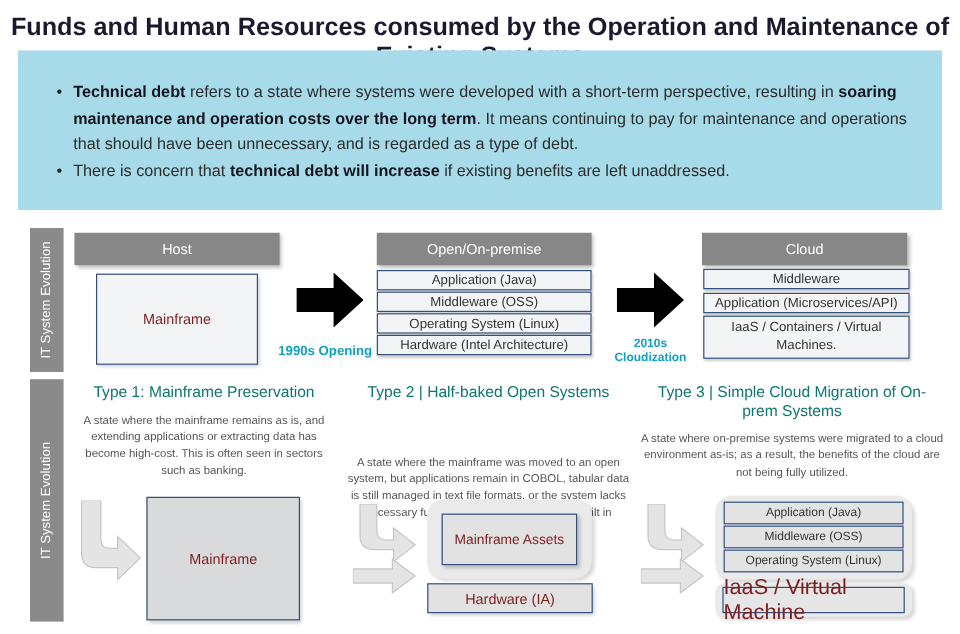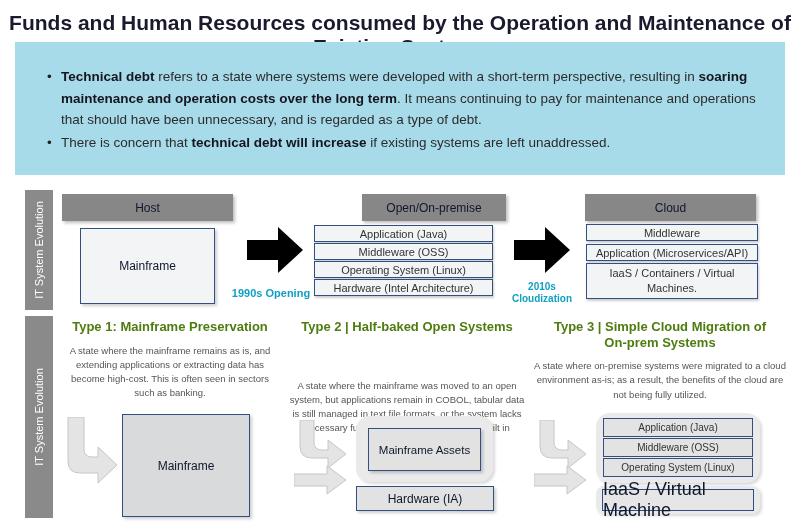--- a/index.html
+++ b/index.html
@@ -24,50 +24,50 @@
 
   .vbar {
     position:absolute; background:#8a8a8a; display:flex;
     align-items:center; justify-content:center;
   }
   .vbar span {
     transform:rotate(-90deg); white-space:nowrap; color:#ffffff; font-size:11px;
   }
 
   .gray-header {
-    position:absolute; height:27px; background:#878787; color:#0f172a;
+    position:absolute; height:27px; background:#878787; color:#ffffff;
     font-size:12px; display:flex; align-items:center; justify-content:center;
     box-shadow:2px 2px 3px rgba(0,0,0,0.25);
   }
   .navy-box {
     box-sizing:border-box; background:#f3f4f5; border:1px solid #31507f;
     display:flex; align-items:center; justify-content:center;
-    color:#0f172a; box-shadow:2px 2px 3px rgba(0,0,0,0.2);
+    color:#7f1d1d; box-shadow:2px 2px 3px rgba(0,0,0,0.2);
   }
   .host-box { left:80px; top:228px; width:135px; height:76px; font-size:12px; position:absolute; }
   .stack { position:absolute; }
   .stack-row {
     box-sizing:border-box; height:17px; margin-bottom:1px;
     background:#f3f4f5; border:1px solid #31507f;
     display:flex; align-items:center; justify-content:center;
     font-size:11px; color:#333; box-shadow:1px 2px 2px rgba(0,0,0,0.2);
   }
   .stack-row.tall { height:36px; line-height:15px; text-align:center; }
   .gap2 { margin-bottom:2px; } .gap3 { margin-bottom:3px; }
 
   .transition-label {
     position:absolute; text-align:center; font-weight:bold; color:#10a0c2;
   }
   .t-label-1 { left:219px; top:287px; width:104px; font-size:11px; }
   .t-label-2 { left:506px; top:281px; width:72px; font-size:10px; line-height:12px; }
 
   .type-block { position:absolute; top:319px; }
   .type-block h3 {
-    margin:0 auto 9px; font-size:13px; line-height:15.5px; font-weight:bold;
-    color:#4d7c0f; text-align:center;
+    margin:0 auto 9px; font-size:13px; line-height:15.5px; font-weight:normal;
+    color:#0f766e; text-align:center;
   }
   .type-block p {
     margin:0 auto; font-size:9.5px; line-height:1.5; color:#555555; text-align:center;
   }
   .type1-block { left:57px; width:226px; }
   .type2-block { left:285px; width:244px; }
   .type3-block { left:528px; width:264px; }
   .type1-block p { width:213px; }
   .type2-block p { width:236px;margin-top:44px; }
   .type3-block p { width:252px; }
@@ -96,37 +96,37 @@
 </head>
 <body>
 
 <div class="slide">
 
   <h1 class="title">Funds and Human Resources consumed by the Operation and Maintenance of Existing Systems</h1>
 
   <div class="info-box">
     <ul>
       <li><b>Technical debt</b><span> refers to a state where systems were developed with a short-term perspective, resulting in </span><b>soaring maintenance and operation costs over the long term</b><span>. It means continuing to pay for maintenance and operations that should have been unnecessary, and is regarded as a type of debt.</span></li>
-      <li><span>There is concern that </span><b>technical debt will increase</b><span> if existing systems are left unaddressed.</span></li>
+      <li><span>There is concern that </span><b>technical debt will increase</b><span> if existing benefits are left unaddressed.</span></li>
     </ul>
   </div>
 
   <div class="vbar" style="left:25px; top:190px; width:28px; height:120px;">
     <span>IT System Evolution</span>
   </div>
 
   <div class="gray-header" style="left:62px; top:194px; width:171px;">Host</div>
   <div class="navy-box host-box">Mainframe</div>
 
   <svg class="abs" style="left:247px; top:227px;" width="56" height="46" viewBox="0 0 56 46">
     <polygon points="0,13 31,13 31,0 56,23 31,46 31,33 0,33" fill="#000000"></polygon>
   </svg>
   <div class="transition-label t-label-1">1990s Opening</div>
 
-  <div class="gray-header" style="left:314px; top:194px; width:144px;margin-left:48px;">Open/On-premise</div>
+  <div class="gray-header" style="left:314px; top:194px; width:179px;">Open/On-premise</div>
   <div class="stack" style="left:314px; top:225px; width:179px;">
     <div class="stack-row">Application (Java)</div>
     <div class="stack-row">Middleware (OSS)</div>
     <div class="stack-row">Operating System (Linux)</div>
     <div class="stack-row">Hardware (Intel Architecture)</div>
   </div>
 
   <svg class="abs" style="left:514px; top:227px;" width="56" height="46" viewBox="0 0 56 46">
     <polygon points="0,13 31,13 31,0 56,23 31,46 31,33 0,33" fill="#000000"></polygon>
   </svg>

